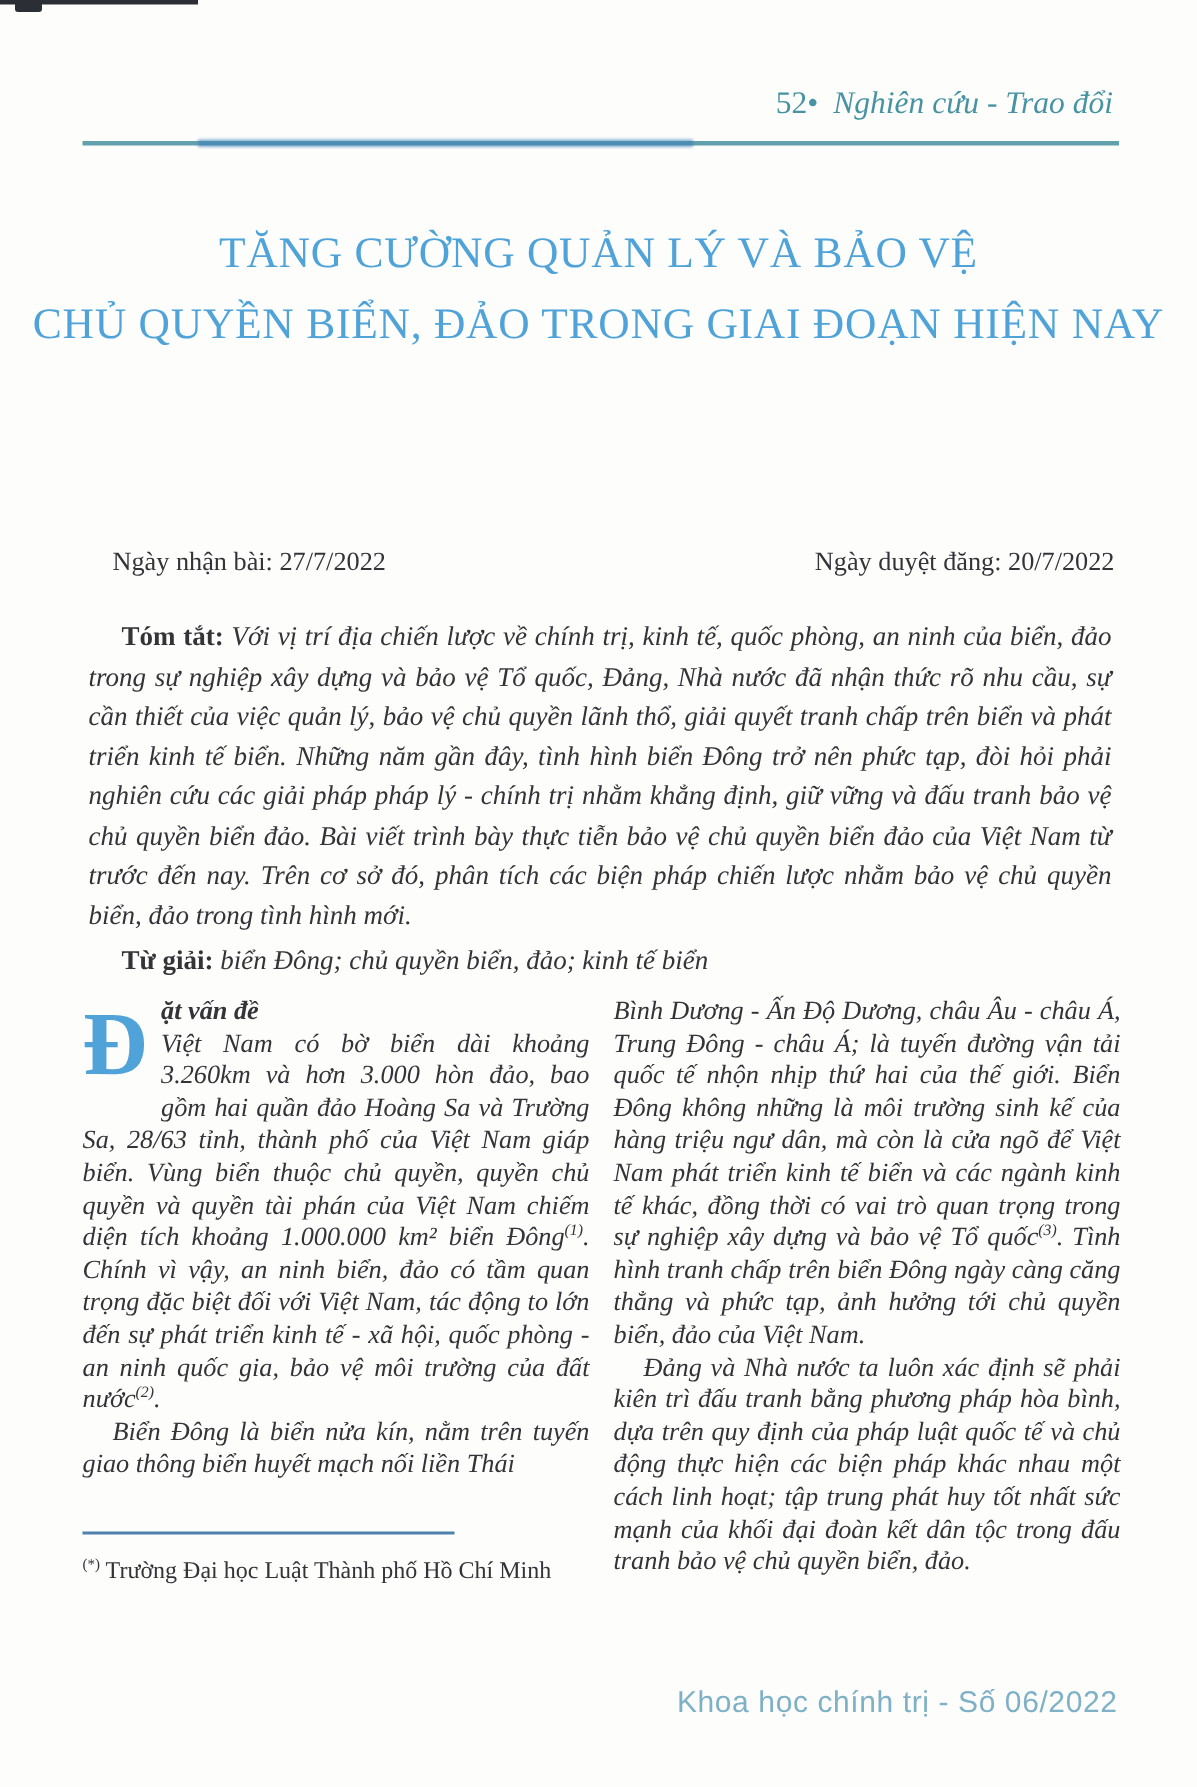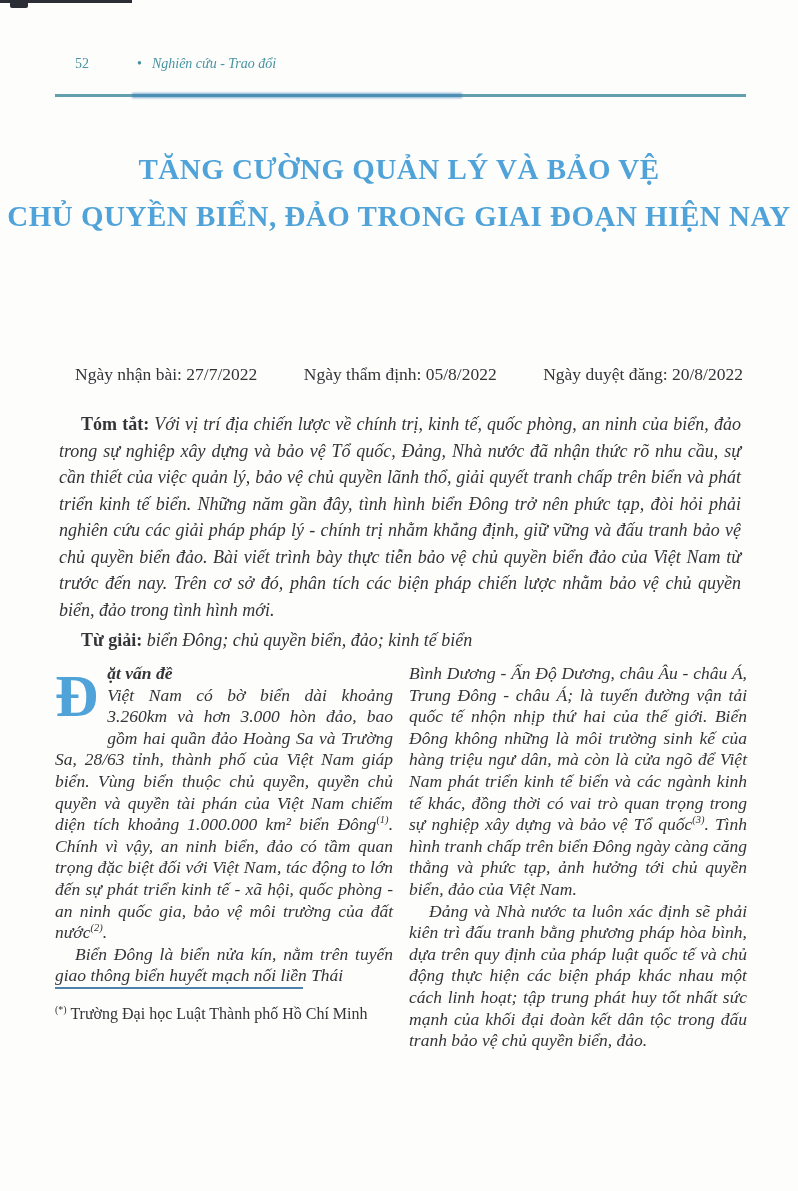--- a/index.html
+++ b/index.html
@@ -8,33 +8,33 @@
   .page{position:relative;width:798px;height:1191px;background:#fdfdfc;}
 
   
   .scan-top-bar{position:absolute;top:0;left:0;width:132px;height:3px;
                 background:var(--scan-bar-dark,#2b2e35);}
   .scan-top-blob{position:absolute;top:1px;left:10px;width:18px;height:7px;
                  background:var(--scan-bar-dark,#2b2e35);border-radius:2px;}
 
   
   .header-row{position:absolute;top:56px;left:75px;right:56px;
-              display:flex;justify-content:flex-start;align-items:baseline;
-              color:var(--header-teal,#4793a2);font-size:14px;}
+              display:flex;justify-content:flex-end;align-items:baseline;
+              color:var(--header-teal,#4793a2);font-size:21px;}
   .page-number{font-style:normal;}
-  .section-label{font-style:italic;margin-left:48px;}
+  .section-label{font-style:italic;}
   .section-label .bullet{font-style:normal;margin-right:10px;}
   .header-rule{position:absolute;top:94px;left:55px;width:691px;height:3px;
                background:var(--rule-teal,#63a0ad);}
   .rule-smudge{position:absolute;top:-1px;left:77px;width:330px;height:5px;
                background:var(--rule-smudge-blue,#3f83b8);opacity:.65;filter:blur(1px);}
 
   
   .article-title{position:absolute;top:146px;left:0;width:100%;text-align:center;
-                 color:var(--title-blue,#4fa3d8);font-weight:bold;font-size:29px;
+                 color:var(--title-blue,#4fa3d8);font-weight:normal;font-size:29px;
                  line-height:47px;letter-spacing:.5px;margin:0;}
   .author-line{position:absolute;top:286px;right:56px;color:var(--title-blue,#4fa3d8);
                font-weight:bold;font-size:19px;letter-spacing:.3px;}
   .author-line sup{font-size:11px;}
 
   
   .dates-row{position:absolute;top:364px;left:75px;width:668px;
              display:flex;justify-content:space-between;font-size:17.5px;text-align:center;}
 
   
@@ -49,21 +49,21 @@
   .col{flex:1;font-size:17.5px;line-height:21.6px;text-align:justify;}
   .col p{margin:0;font-style:italic;}
   .col p.indent{text-indent:20px;}
   sup.fn-ref{font-size:10.5px;line-height:0;}
 
   .dropcap{float:left;color:var(--title-blue,#4fa3d8);font-weight:bold;
            font-size:60px;line-height:62px;height:64px;margin:2px 9px 0 0;}
   .lead-heading{font-weight:bold;margin:0;}
 
   
-  .footnote{}
+  .footnote{margin-top:34px;}
   .footnote-rule{width:248px;height:2.5px;background:var(--footnote-rule-blue,#4e81ac);
                  margin-bottom:10px;}
   .footnote-text{font-size:16px;text-align:left;}
   .footnote-text sup{font-size:10px;}
 
   
   .footer-line{position:absolute;top:1124px;right:53px;
                font-family:"Liberation Sans",sans-serif;font-size:20px;
                color:var(--footer-blue,#7eb0c6);letter-spacing:.4px;}
 </style>
@@ -84,22 +84,21 @@
   </div>
 
   <h1 class="article-title">
     <span>TĂNG CƯỜNG QUẢN LÝ VÀ BẢO VỆ</span><br>
     <span>CHỦ QUYỀN BIỂN, ĐẢO TRONG GIAI ĐOẠN HIỆN NAY</span>
   </h1>
 
 
   <div class="dates-row">
     <span>Ngày nhận bài: 27/7/2022</span>
-    <span>Ngày thẩm định: 05/8/2022</span>
-    <span>Ngày duyệt đăng: 20/8/2022</span>
+    <span>Ngày duyệt đăng: 20/7/2022</span>
   </div>
 
   <div class="abstract-block">
     <p><span class="block-label">Tóm tắt:</span> <span class="abstract-text">Với vị trí địa chiến lược về chính trị, kinh tế, quốc phòng, an ninh của biển, đảo trong sự nghiệp xây dựng và bảo vệ Tổ quốc, Đảng, Nhà nước đã nhận thức rõ nhu cầu, sự cần thiết của việc quản lý, bảo vệ chủ quyền lãnh thổ, giải quyết tranh chấp trên biển và phát triển kinh tế biển. Những năm gần đây, tình hình biển Đông trở nên phức tạp, đòi hỏi phải nghiên cứu các giải pháp pháp lý - chính trị nhằm khẳng định, giữ vững và đấu tranh bảo vệ chủ quyền biển đảo. Bài viết trình bày thực tiễn bảo vệ chủ quyền biển đảo của Việt Nam từ trước đến nay. Trên cơ sở đó, phân tích các biện pháp chiến lược nhằm bảo vệ chủ quyền biển, đảo trong tình hình mới.</span></p>
     <p><span class="block-label">Từ giải:</span> <span class="keywords-text">biển Đông; chủ quyền biển, đảo; kinh tế biển</span></p>
   </div>
 
   <div class="columns">
 
     <div class="col">
@@ -116,14 +115,15 @@
       </div>
     </div>
 
     <div class="col">
       <p><span>Bình Dương - Ấn Độ Dương, châu Âu - châu Á, Trung Đông - châu Á; là tuyến đường vận tải quốc tế nhộn nhịp thứ hai của thế giới. Biển Đông không những là môi trường sinh kế của hàng triệu ngư dân, mà còn là cửa ngõ để Việt Nam phát triển kinh tế biển và các ngành kinh tế khác, đồng thời có vai trò quan trọng trong sự nghiệp xây dựng và bảo vệ Tổ quốc</span><sup class="fn-ref">(3)</sup><span>. Tình hình tranh chấp trên biển Đông ngày càng căng thẳng và phức tạp, ảnh hưởng tới chủ quyền biển, đảo của Việt Nam.</span></p>
       <p class="indent">Đảng và Nhà nước ta luôn xác định sẽ phải kiên trì đấu tranh bằng phương pháp hòa bình, dựa trên quy định của pháp luật quốc tế và chủ động thực hiện các biện pháp khác nhau một cách linh hoạt; tập trung phát huy tốt nhất sức mạnh của khối đại đoàn kết dân tộc trong đấu tranh bảo vệ chủ quyền biển, đảo.</p>
     </div>
 
   </div>
 
+  <div class="footer-line">Khoa học chính trị - Số 06/2022</div>
 
 </div>
 
 </body></html>

